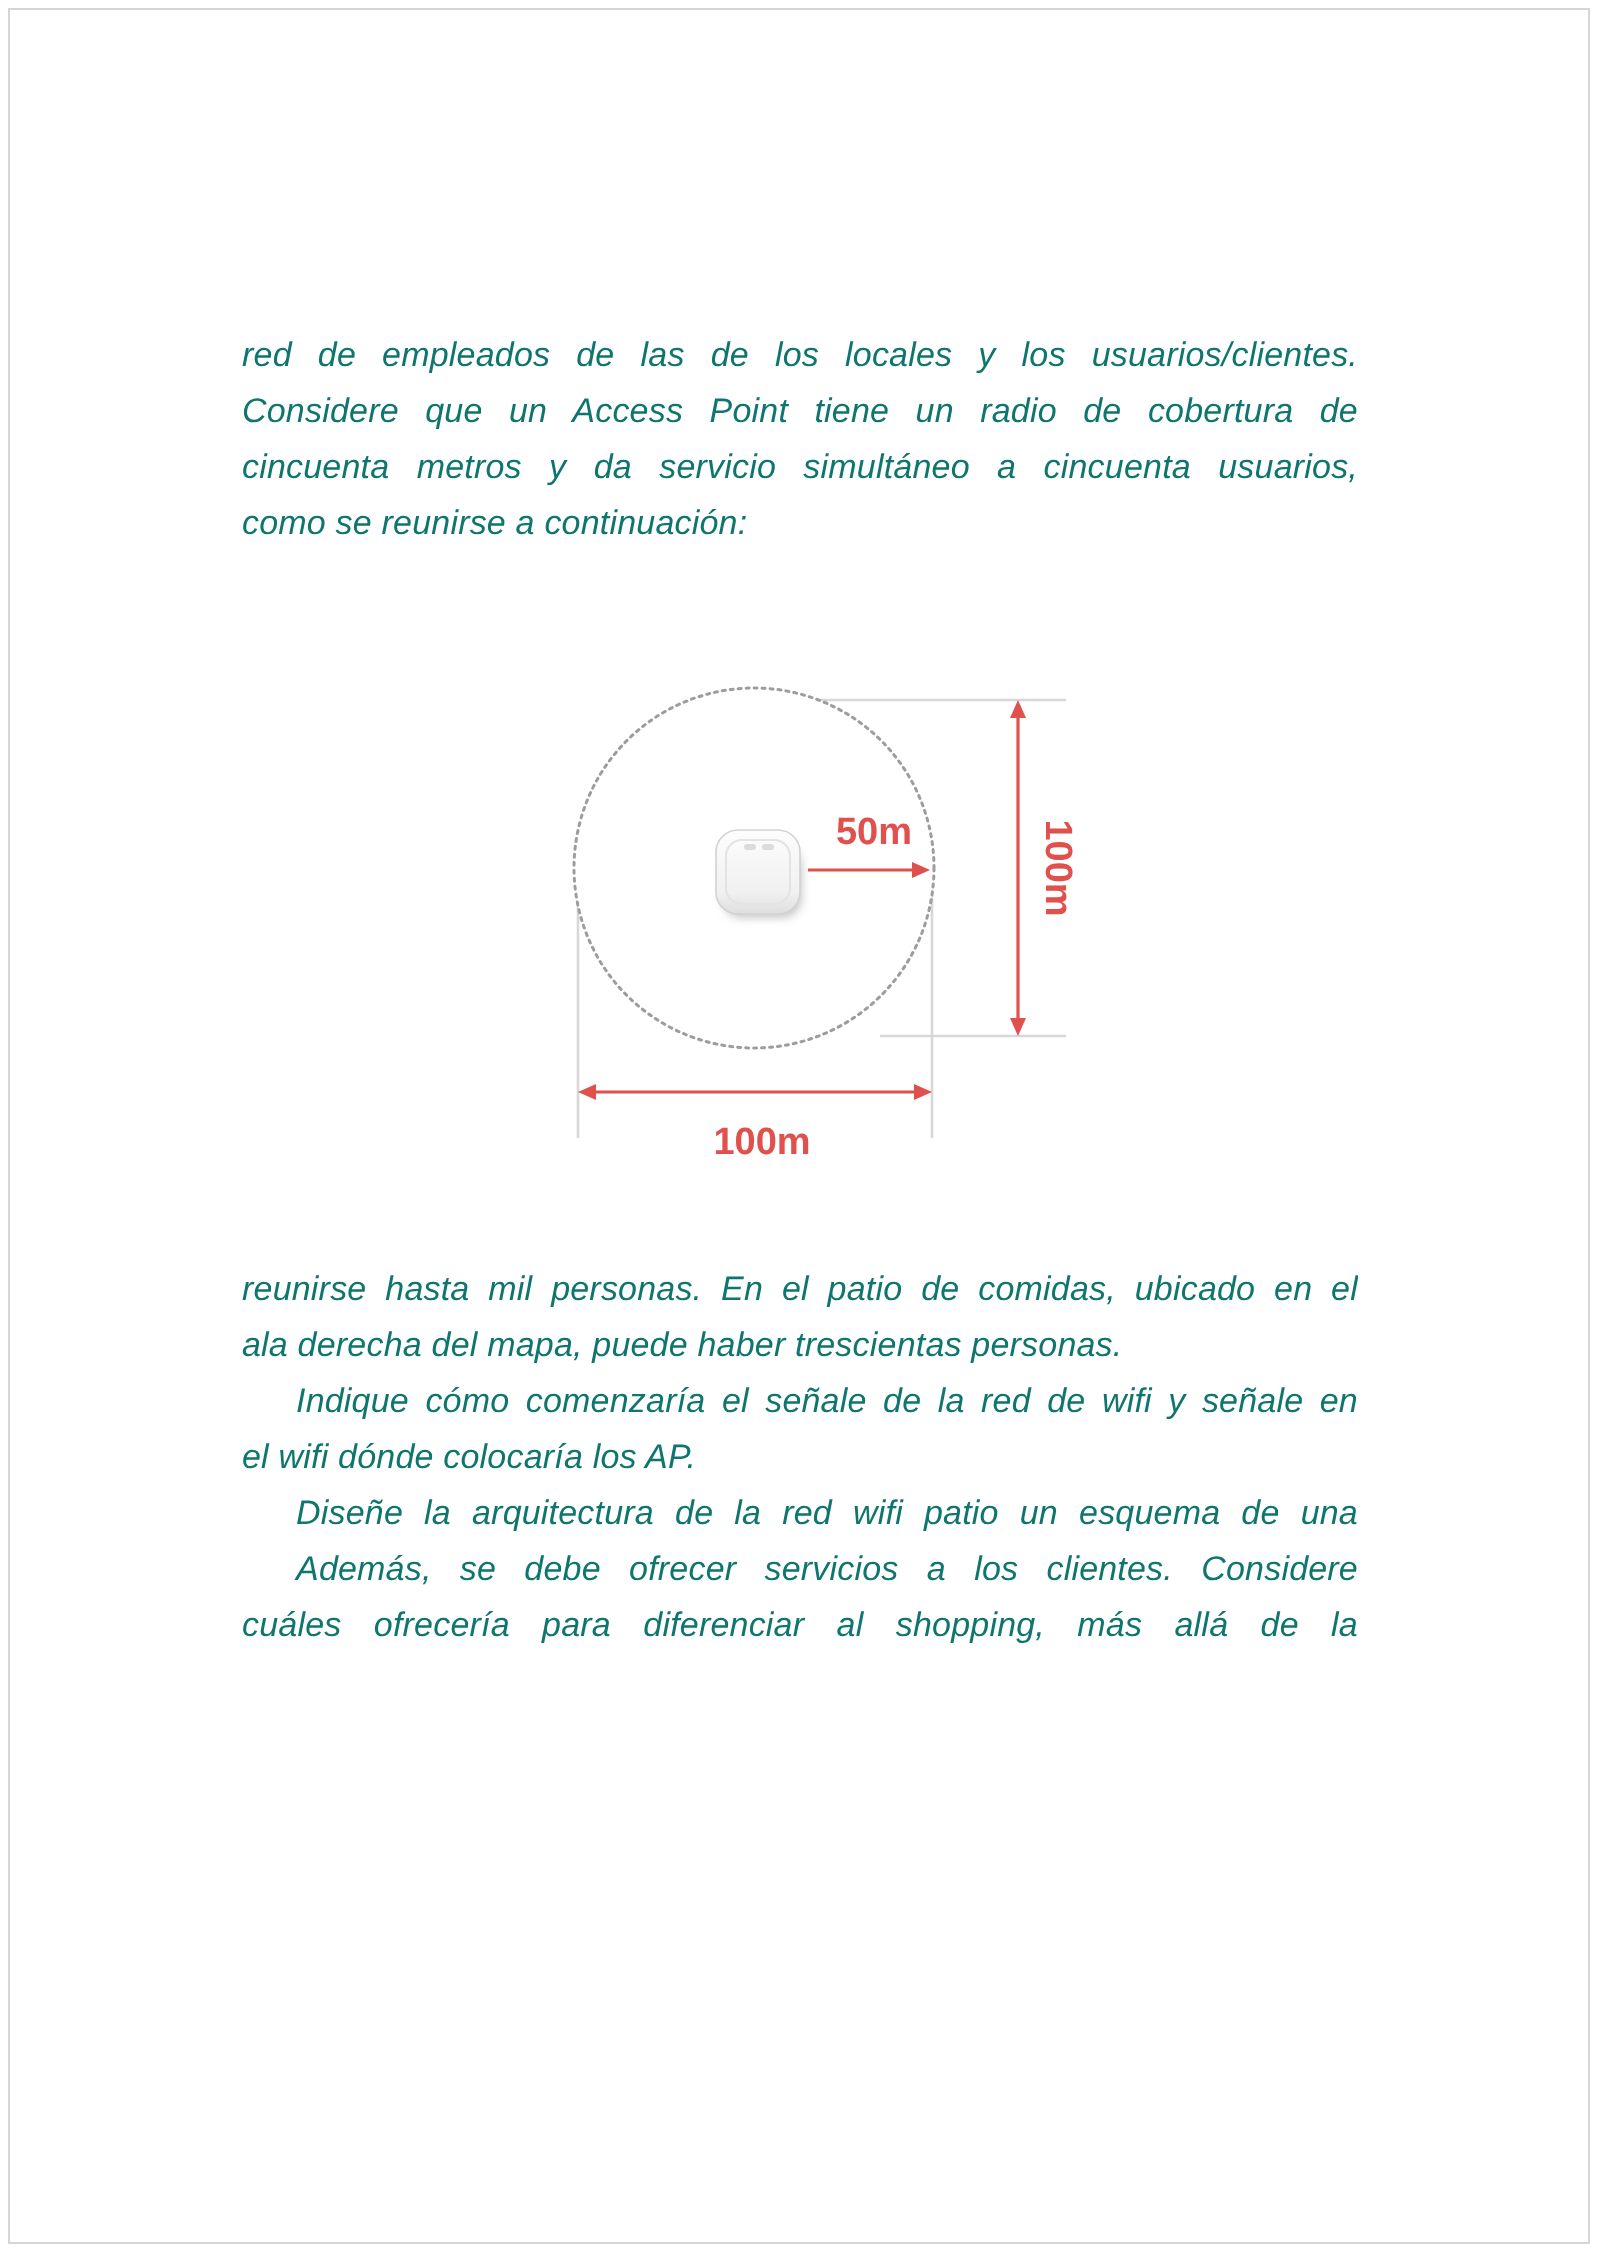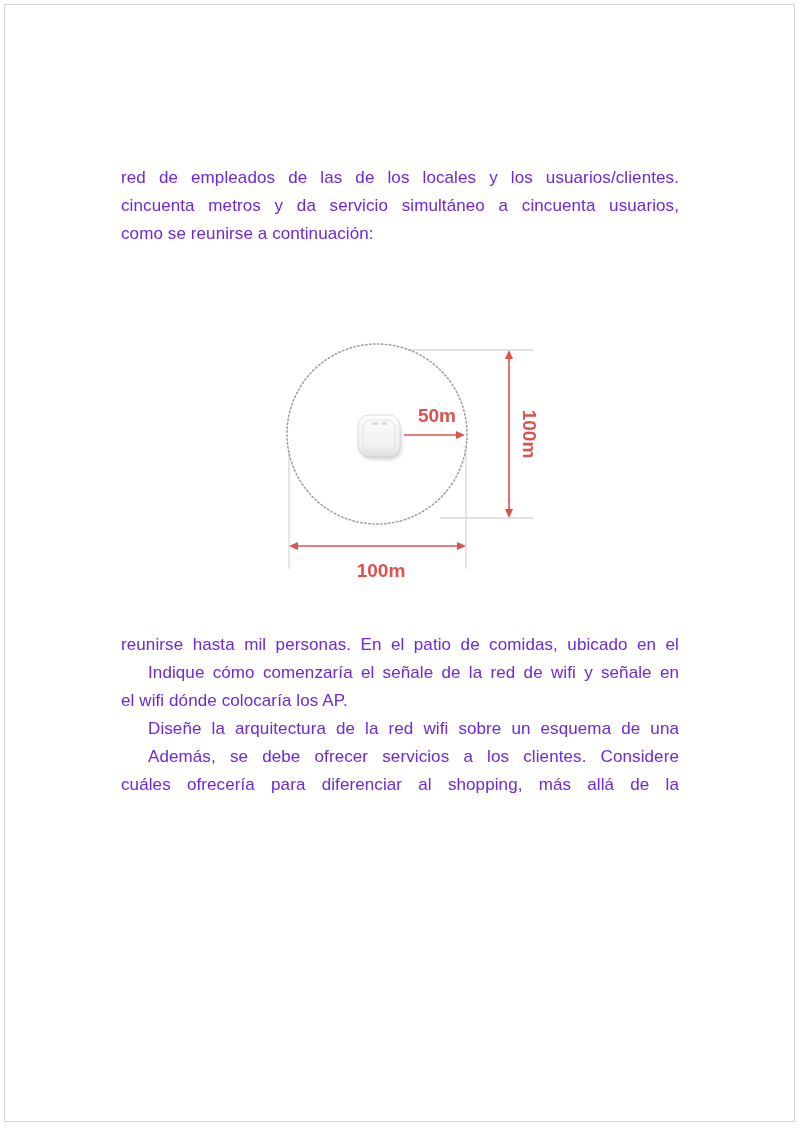--- a/index.html
+++ b/index.html
@@ -23,22 +23,23 @@
     height: 1116px;
     border: 1px solid #d6d6d6;
     background: #ffffff;
   }
   .textblock {
     position: absolute;
     left: 116px;
     width: 558px;
     font-size: 17px;
     line-height: 28px;
-    color: #6d28d9;
+    color: #0f766e;
     letter-spacing: 0.1px;
+    font-style: italic;
   }
   .para1 { top: 159px; }
   .para-lower { top: 626px; }
   .line {
     white-space: nowrap;
   }
   .line.j {
     white-space: normal;
     text-align: justify;
     text-align-last: justify;
@@ -63,20 +64,21 @@
   }
 </style>
 </head>
 <body>
 
 <div class="canvas">
   <div class="page">
 
     <div class="textblock para1">
       <div class="line j">red de empleados de las de los locales y los usuarios/clientes.</div>
+      <div class="line j">Considere que un Access Point tiene un radio de cobertura de</div>
       <div class="line j">cincuenta metros y da servicio simultáneo a cincuenta usuarios,</div>
       <div class="line last">como se reunirse a continuación:</div>
     </div>
 
     <svg class="diagram" width="310" height="262" viewBox="250 330 310 262" xmlns="http://www.w3.org/2000/svg">
 
       <line x1="392" y1="349" x2="533" y2="349" stroke-width="1.3" stroke="#d8d8d8"></line>
       <line x1="440" y1="517" x2="533" y2="517" stroke-width="1.3" stroke="#d8d8d8"></line>
       <line x1="289" y1="437" x2="289" y2="568" stroke-width="1.3" stroke="#d8d8d8"></line>
       <line x1="466" y1="437" x2="466" y2="568" stroke-width="1.3" stroke="#d8d8d8"></line>
@@ -118,27 +120,28 @@
         <line x1="295" y1="545" x2="460" y2="545" stroke-width="1.6" stroke="#e0504c"></line>
         <polygon points="289,545 298,541 298,549" fill="#e0504c"></polygon>
         <polygon points="466,545 457,541 457,549" fill="#e0504c"></polygon>
       </g>
       <text class="dim-label" x="381" y="576" text-anchor="middle" fill="#e0504c">100m</text>
     </svg>
 
     <div class="textblock para-lower">
       <div>
         <div class="line j">reunirse hasta mil personas. En el patio de comidas, ubicado en el</div>
+        <div class="line last">ala derecha del mapa, puede haber trescientas personas.</div>
       </div>
       <div>
         <div class="line j indent">Indique cómo comenzaría el señale de la red de wifi y señale en</div>
         <div class="line last">el wifi dónde colocaría los AP.</div>
       </div>
       <div>
-        <div class="line j indent">Diseñe la arquitectura de la red wifi sobre un esquema de una</div>
+        <div class="line j indent">Diseñe la arquitectura de la red wifi patio un esquema de una</div>
       </div>
       <div>
         <div class="line j indent">Además, se debe ofrecer servicios a los clientes. Considere</div>
         <div class="line j">cuáles ofrecería para diferenciar al shopping, más allá de la</div>
       </div>
     </div>
 
   </div>
 </div>
 

